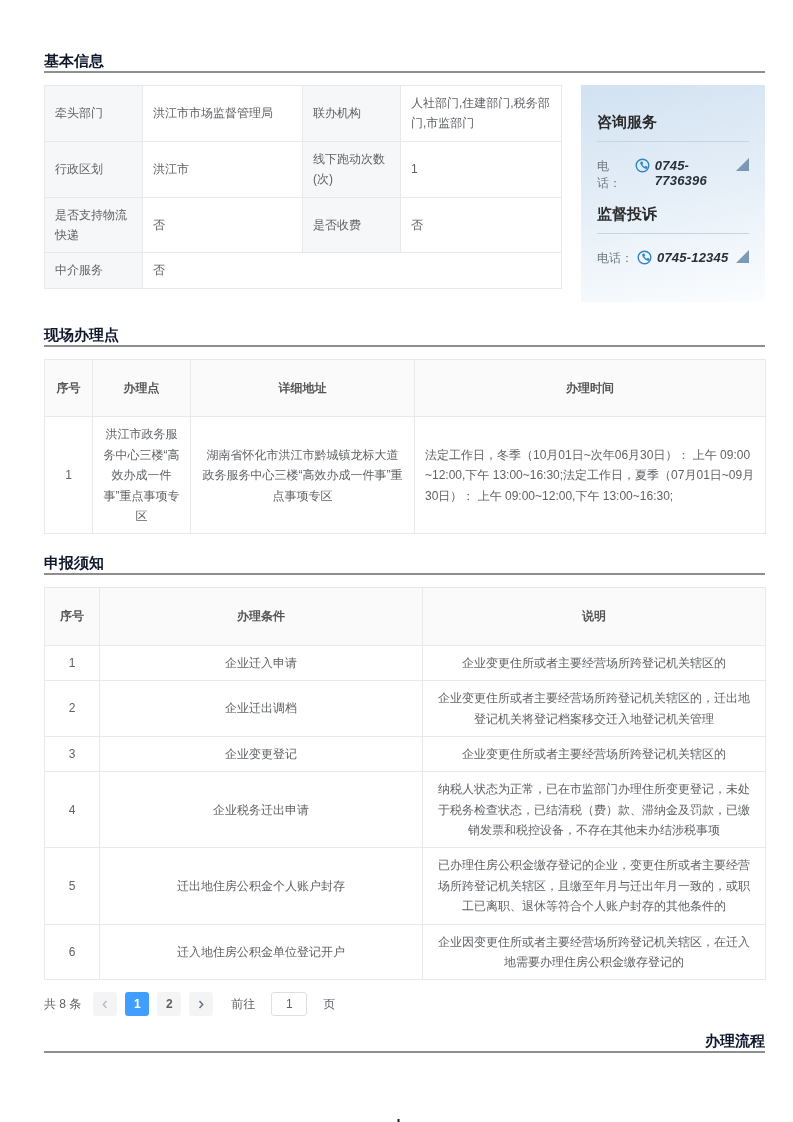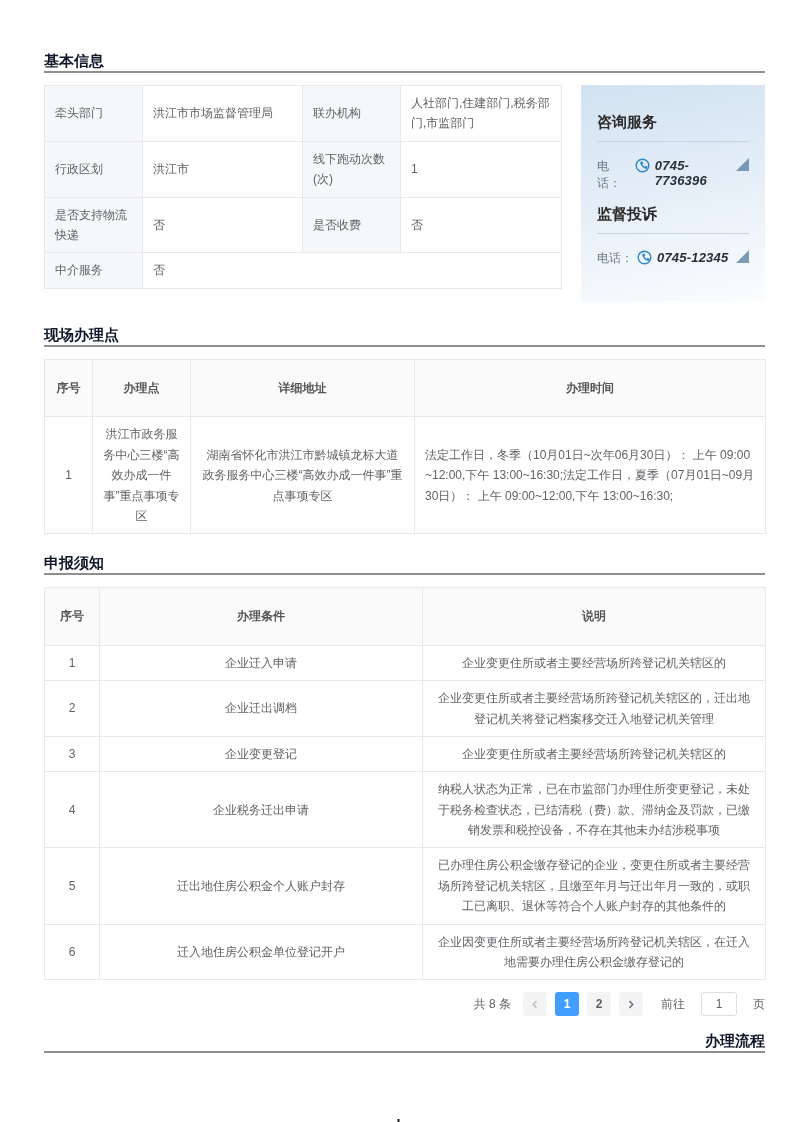--- a/index.html
+++ b/index.html
@@ -34,21 +34,21 @@
   .phone-ico{margin-left:4px;display:inline-flex;}
   .corner{margin-left:auto;display:inline-flex;}
 
   
   .data-table{margin-top:12px;}
   .data-table th{background:#fafafa;font-weight:700;color:#555;text-align:center;padding:18px 8px;}
   .data-table td{text-align:center;}
   .data-table td.left{text-align:left;}
 
   
-  .pagination{display:flex;justify-content:flex-end;align-items:center;gap:8px;margin-top:12px;font-size:12px;color:#606266;height:24px;}
+  .pagination{display:flex;align-items:center;gap:8px;margin-top:12px;font-size:12px;color:#606266;height:24px;}
   .pg-total{margin-right:4px;}
   .pg-btn{min-width:24px;height:24px;line-height:24px;text-align:center;background:#f4f4f5;border-radius:3px;font-weight:700;color:#606266;cursor:pointer;display:inline-flex;align-items:center;justify-content:center;}
   .pg-btn.active{background:#409eff;color:#fff;}
   .pg-goto{margin-left:10px;display:inline-flex;align-items:center;gap:16px;}
   .pg-input{width:30px;height:20px;border:1px solid #dcdfe6;border-radius:3px;text-align:center;font-size:12px;color:#606266;font-family:"Liberation Sans",sans-serif;}
 
   
   .flow{position:relative;height:370px;margin-left:-44px;margin-right:-28px;margin-top:0;}
   .arrows{position:absolute;left:0;top:0;width:793px;height:370px;pointer-events:none;}
 </style>

